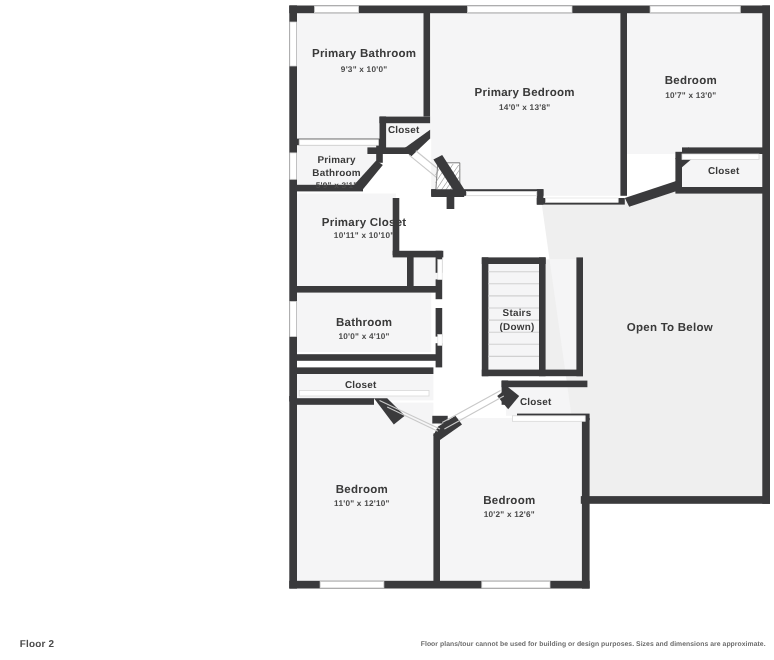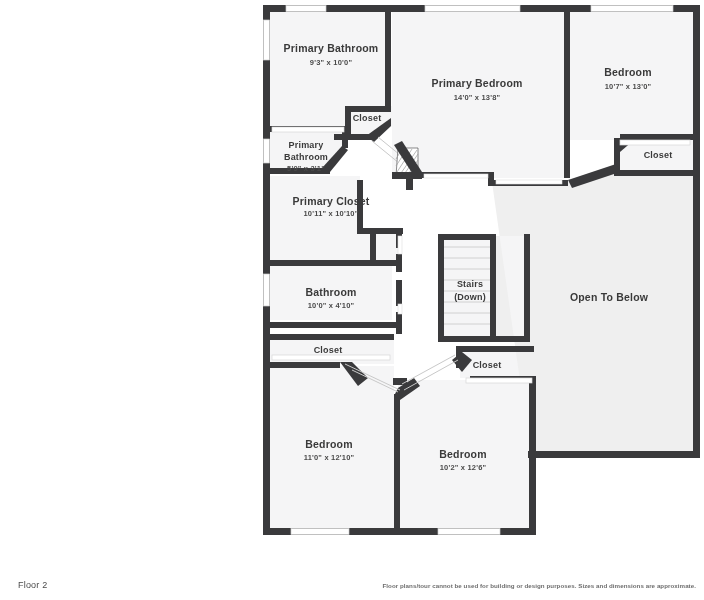--- a/index.html
+++ b/index.html
@@ -49,21 +49,21 @@
     left: 0;
     top: 560px;
     width: 704px;
     height: 40px;
   }
   #floor-label {
     position: absolute;
     left: 6px;
     top: 20px;
     font-size: 9px;
-    font-weight: normal;
+    font-weight: bold;
     color: #4b4b4b;
     letter-spacing: 0.2px;
     padding-left: 12px;
   }
   #disclaimer {
     position: absolute;
     right: 8px;
     top: 22px;
     font-size: 6.2px;
     font-weight: bold;

